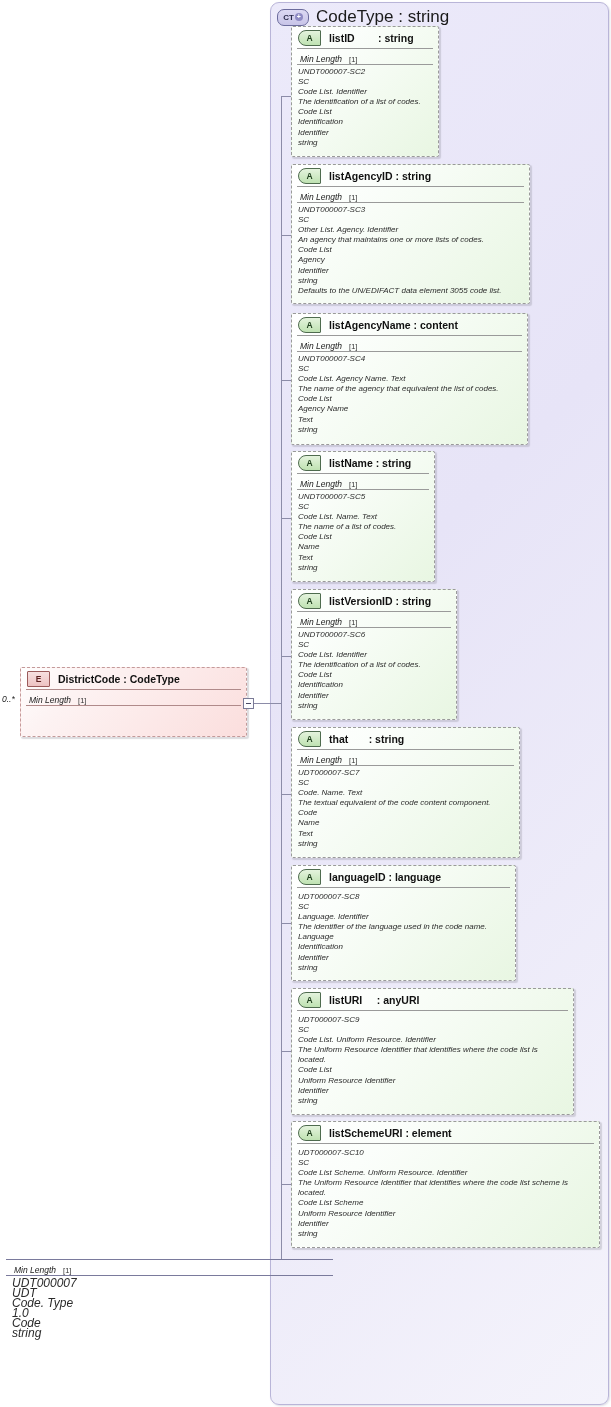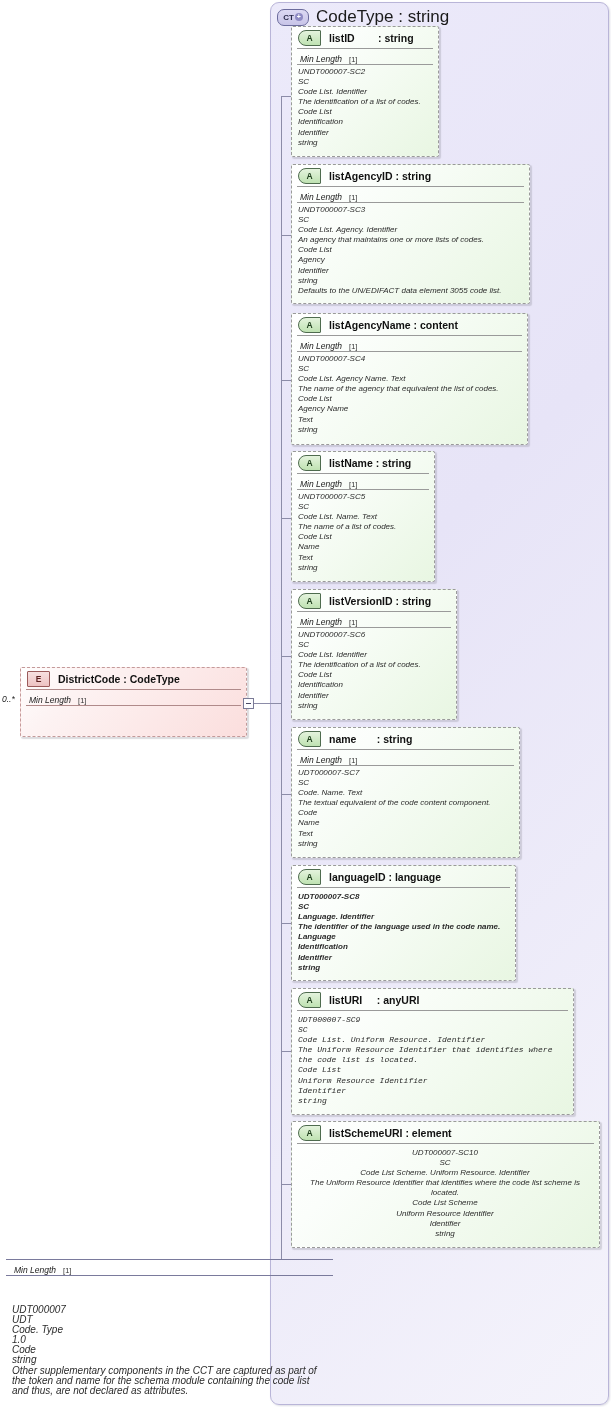--- a/index.html
+++ b/index.html
@@ -99,21 +99,21 @@
     position:absolute;font-size:8.5px;font-style:italic;color:#222;
     font-family:"Liberation Sans",sans-serif;
   }
 
   
   .ct-foot{
     position:absolute;left:6px;width:327px;
   }
   .ct-foot .sep2{height:1px;background:#7a7a9c;}
   .ct-foot .minlen{font-size:8.5px;}
-  .ct-foot .doc{font-size:10px;line-height:10.1px;margin-top:27px;}
+  .ct-foot .doc{font-size:12px;line-height:10.1px;}
 </style>
 </head>
 <body>
 
 <div class="canvas">
 
   <div class="ct-box">
     <div class="ct-header">
       <span class="ct-icon">
         <span>CT</span>
@@ -156,21 +156,21 @@
     </div>
     <div class="sep"></div>
     <div class="minlen">
       <span>Min Length</span>
       <span class="cnt">[1]</span>
     </div>
     <div class="sep"></div>
     <div class="doc">
       <div>UNDT000007-SC3</div>
       <div>SC</div>
-      <div>Code List. Agency. Identifier</div>
+      <div>Other List. Agency. Identifier</div>
       <div>An agency that maintains one or more lists of codes.</div>
       <div>Code List</div>
       <div>Agency</div>
       <div>Identifier</div>
       <div>string</div>
       <div>Defaults to the UN/EDIFACT data element 3055 code list.</div>
     </div>
   </div>
   <div class="hline" style="left:281px;top:235px;width:10px;"></div>
 
@@ -242,21 +242,21 @@
       <div>Identification</div>
       <div>Identifier</div>
       <div>string</div>
     </div>
   </div>
   <div class="hline" style="left:281px;top:656px;width:10px;"></div>
 
   <div class="node" style="left:291px;top:727px;width:229px;height:131px;">
     <div class="node-head">
       <span class="ico">A</span>
-      <span class="nm">name       : string</span>
+      <span class="nm">that       : string</span>
     </div>
     <div class="sep"></div>
     <div class="minlen">
       <span>Min Length</span>
       <span class="cnt">[1]</span>
     </div>
     <div class="sep"></div>
     <div class="doc">
       <div>UDT000007-SC7</div>
       <div>SC</div>
@@ -269,59 +269,59 @@
     </div>
   </div>
   <div class="hline" style="left:281px;top:794px;width:10px;"></div>
 
   <div class="node" style="left:291px;top:865px;width:225px;height:116px;">
     <div class="node-head">
       <span class="ico">A</span>
       <span class="nm">languageID : language</span>
     </div>
     <div class="sep"></div>
-    <div class="doc" style="padding-top:4px;font-weight:bold;">
+    <div class="doc" style="padding-top:4px;">
       <div>UDT000007-SC8</div>
       <div>SC</div>
       <div>Language. Identifier</div>
       <div>The identifier of the language used in the code name.</div>
       <div>Language</div>
       <div>Identification</div>
       <div>Identifier</div>
       <div>string</div>
     </div>
   </div>
   <div class="hline" style="left:281px;top:923px;width:10px;"></div>
 
   <div class="node" style="left:291px;top:988px;width:283px;height:127px;">
     <div class="node-head">
       <span class="ico">A</span>
       <span class="nm">listURI     : anyURI</span>
     </div>
     <div class="sep"></div>
-    <div class="doc" style="padding-top:4px;font-family:Liberation Mono, monospace;">
+    <div class="doc" style="padding-top:4px;">
       <div>UDT000007-SC9</div>
       <div>SC</div>
       <div>Code List. Uniform Resource. Identifier</div>
       <div>The Uniform Resource Identifier that identifies where the code list is located.</div>
       <div>Code List</div>
       <div>Uniform Resource Identifier</div>
       <div>Identifier</div>
       <div>string</div>
     </div>
   </div>
   <div class="hline" style="left:281px;top:1051px;width:10px;"></div>
 
   <div class="node" style="left:291px;top:1121px;width:309px;height:127px;">
     <div class="node-head">
       <span class="ico">A</span>
       <span class="nm">listSchemeURI : element</span>
     </div>
     <div class="sep"></div>
-    <div class="doc" style="padding-top:4px;text-align:center;">
+    <div class="doc" style="padding-top:4px;">
       <div>UDT000007-SC10</div>
       <div>SC</div>
       <div>Code List Scheme. Uniform Resource. Identifier</div>
       <div>The Uniform Resource Identifier that identifies where the code list scheme is located.</div>
       <div>Code List Scheme</div>
       <div>Uniform Resource Identifier</div>
       <div>Identifier</div>
       <div>string</div>
     </div>
   </div>
@@ -334,21 +334,20 @@
       <span class="cnt">[1]</span>
     </div>
     <div class="sep2"></div>
     <div class="doc">
       <div>UDT000007</div>
       <div>UDT</div>
       <div>Code. Type</div>
       <div>1.0</div>
       <div>Code</div>
       <div>string</div>
-      <div>Other supplementary components in the CCT are captured as part of the token and name for the schema module containing the code list and thus, are not declared as attributes.</div>
     </div>
   </div>
 
   <div class="node elem" style="left:20px;top:667px;width:227px;height:70px;">
     <div class="node-head">
       <span class="ico e">E</span>
       <span class="nm">DistrictCode : CodeType</span>
     </div>
     <div class="sep" style="background:#b08a8a;"></div>
     <div class="minlen">

